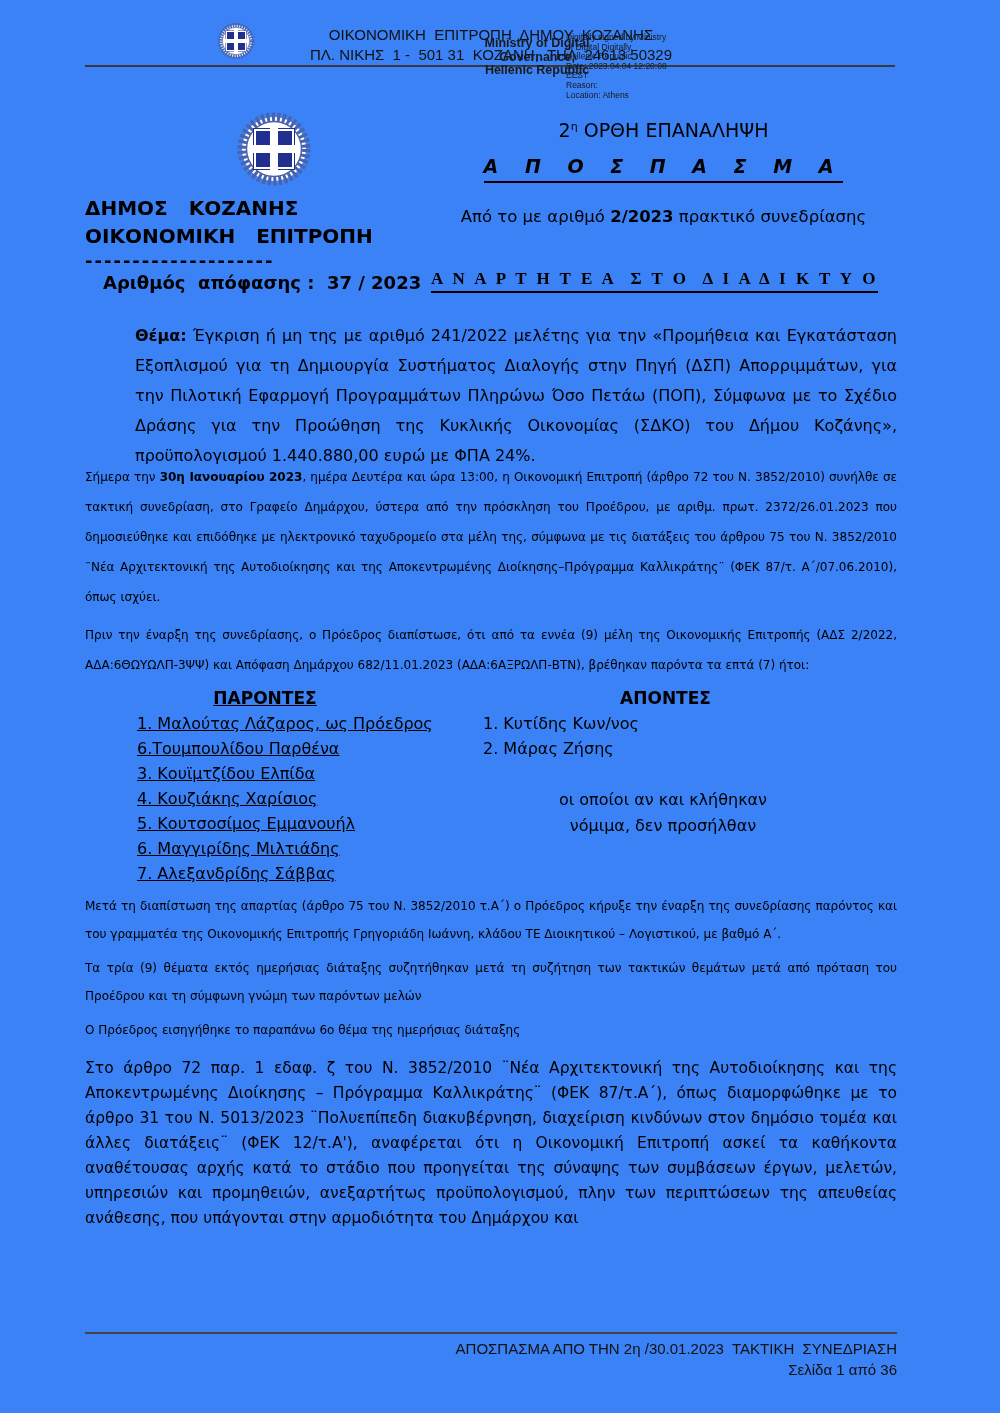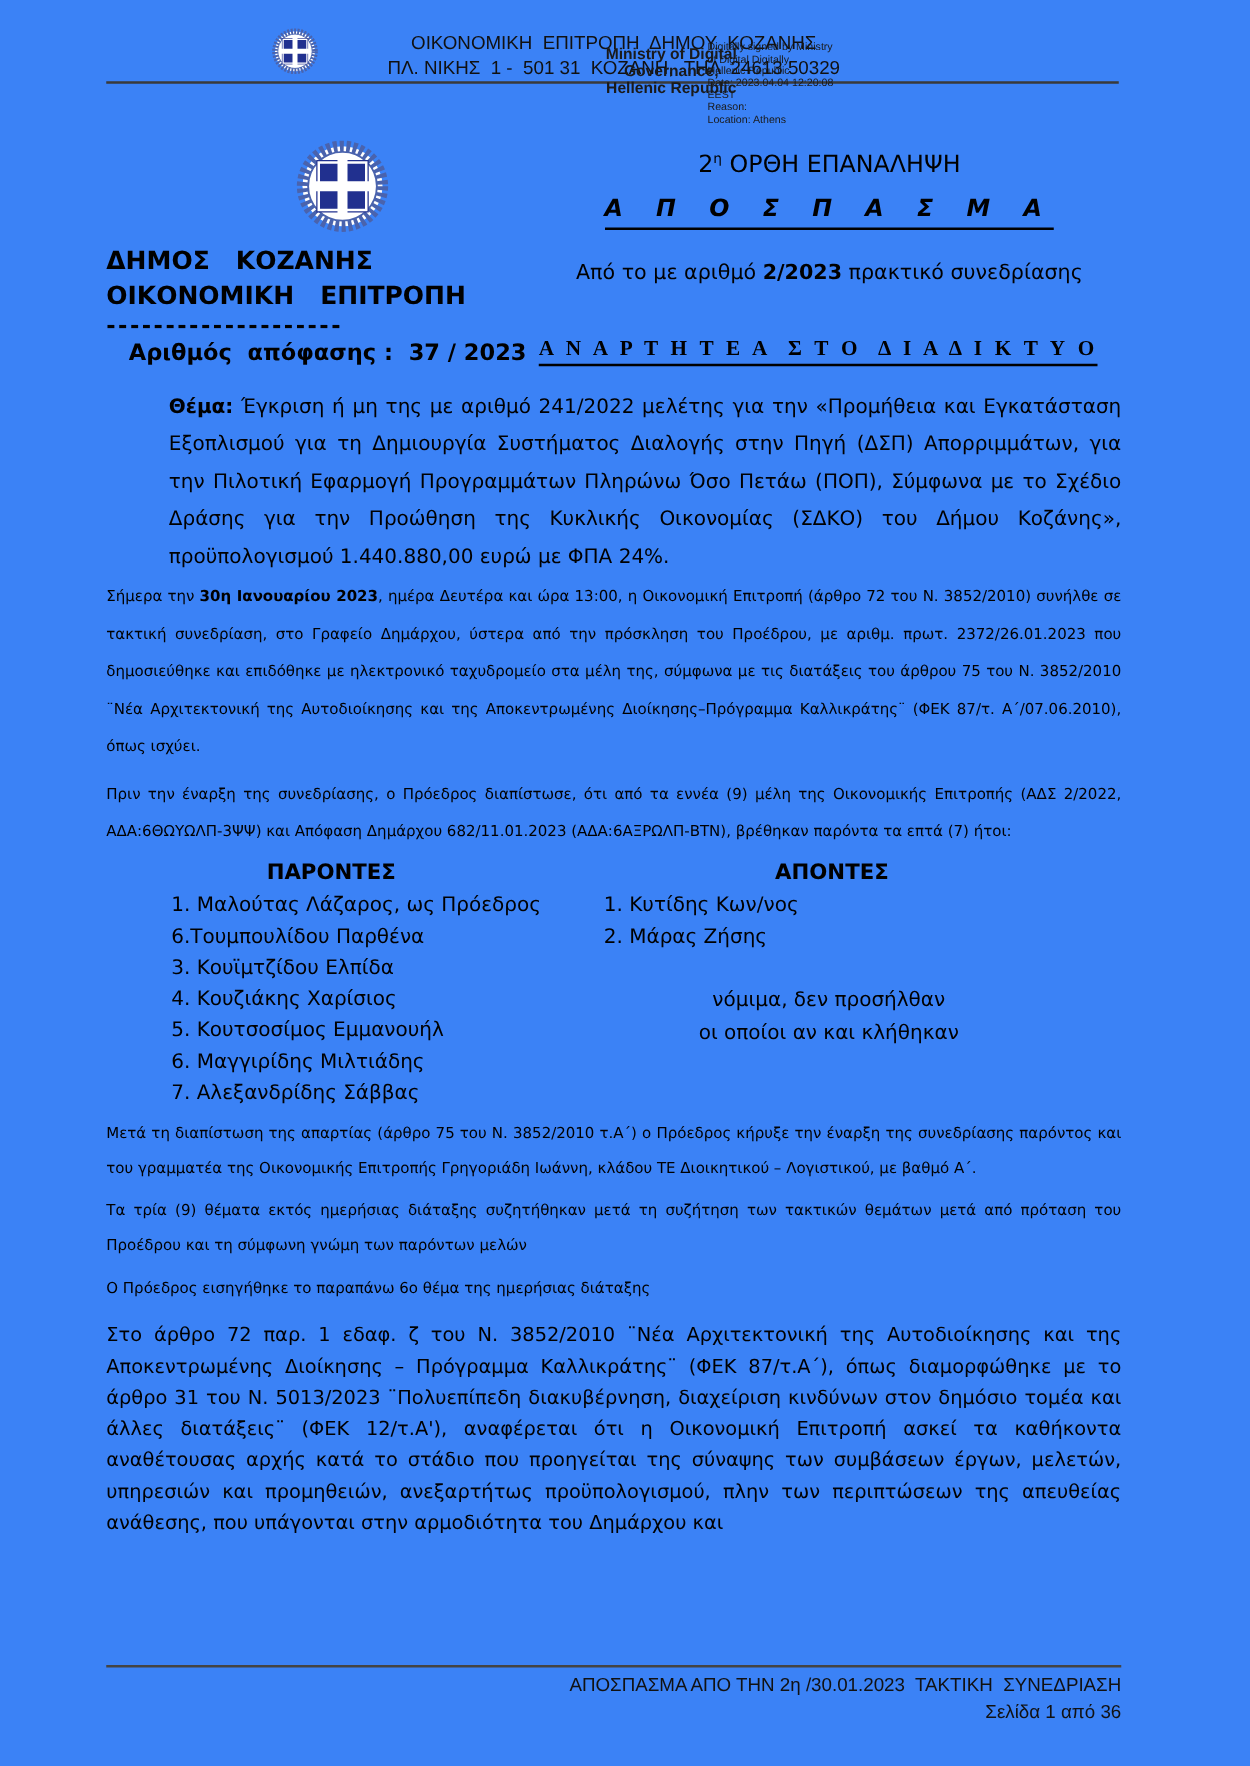--- a/index.html
+++ b/index.html
@@ -24,31 +24,31 @@
   .decision{position:absolute;left:103px;top:272px;font-size:18px;font-weight:bold;}
   .head-right{position:absolute;left:430px;top:115px;width:467px;text-align:center;}
   .correction{font-size:19px;font-weight:normal;line-height:24px;}
   .correction sup{font-size:11px;}
   .apospasma{display:inline-block;margin-top:13px;font-size:19px;font-weight:bold;font-style:italic;
              letter-spacing:10px;border-bottom:2px solid #000;padding-bottom:4px;}
   .fromline{margin-top:24px;font-size:16.5px;}
   .anartitea{position:absolute;left:431px;top:269px;font-size:17px;font-weight:bold;
              letter-spacing:3px;border-bottom:2px solid #000;padding-bottom:2px;font-family:Liberation Serif, serif;}
   
-  .subject{position:absolute;left:135px;top:310px;width:762px;font-size:16px;line-height:30px;
+  .subject{position:absolute;left:135px;top:321px;width:762px;font-size:16px;line-height:30px;
            text-align:justify;}
   .bodyflow{position:absolute;left:85px;top:462px;width:812px;}
   .para{font-size:12px;line-height:30px;text-align:justify;}
   .para.mid{line-height:28px;margin-top:6px;}
   .para.p2{margin-top:8px;}
   .para.last{font-size:15.5px;line-height:25px;margin-top:12px;}
   b,.b{font-weight:bold;}
   
   .attendance{display:flex;margin-top:6px;font-size:16px;}
-  .col-present{width:398px;}
+  .col-present{width:398px;text-decoration:underline;}
   .col-absent{width:370px;}
   .col-header{font-weight:bold;font-size:17px;line-height:25px;text-align:center;}
   .col-present .col-header{width:360px;}
   .col-absent .col-header{width:365px;}
   .item{line-height:25px;}
   .col-present .item{padding-left:52px;}
   .absent-note{margin-top:26px;margin-left:30px;width:300px;text-align:center;line-height:26px;}
   
   .foot-rule{position:absolute;left:85px;top:1332px;width:812px;height:1.5px;background:#444;}
   .footer{position:absolute;left:85px;top:1338px;width:812px;text-align:right;
@@ -130,22 +130,22 @@
         <div class="item">4. Κουζιάκης  Χαρίσιος</div>
         <div class="item">5. Κουτσοσίμος Εμμανουήλ</div>
         <div class="item">6. Μαγγιρίδης Μιλτιάδης</div>
         <div class="item">7. Αλεξανδρίδης Σάββας</div>
       </div>
       <div class="col-absent">
         <div class="col-header">ΑΠΟΝΤΕΣ</div>
         <div class="item">1. Κυτίδης Κων/νος</div>
         <div class="item">2. Μάρας Ζήσης</div>
         <div class="absent-note">
+          <div>οι οποίοι αν και κλήθηκαν</div>
           <div>νόμιμα, δεν προσήλθαν</div>
-          <div>οι οποίοι αν και κλήθηκαν</div>
         </div>
       </div>
     </div>
 
     <div class="para mid">Μετά τη διαπίστωση της απαρτίας (άρθρο 75 του Ν. 3852/2010 τ.Α΄) ο Πρόεδρος κήρυξε την έναρξη της συνεδρίασης παρόντος και του γραμματέα της Οικονομικής Επιτροπής Γρηγοριάδη Ιωάννη, κλάδου ΤΕ Διοικητικού – Λογιστικού, με βαθμό Α΄.</div>
     <div class="para mid">Τα τρία (9) θέματα εκτός ημερήσιας διάταξης συζητήθηκαν μετά τη συζήτηση των τακτικών θεμάτων μετά από πρόταση του Προέδρου και τη σύμφωνη γνώμη των παρόντων μελών</div>
     <div class="para mid">Ο Πρόεδρος εισηγήθηκε το παραπάνω 6ο θέμα της ημερήσιας διάταξης</div>
     <div class="para last">Στο άρθρο 72 παρ. 1 εδαφ. ζ του Ν. 3852/2010 ¨Νέα Αρχιτεκτονική της Αυτοδιοίκησης και της Αποκεντρωμένης Διοίκησης – Πρόγραμμα Καλλικράτης¨ (ΦΕΚ 87/τ.Α΄), όπως διαμορφώθηκε με το άρθρο 31 του Ν. 5013/2023 ¨Πολυεπίπεδη διακυβέρνηση, διαχείριση κινδύνων στον δημόσιο τομέα και άλλες διατάξεις¨ (ΦΕΚ 12/τ.Α'), αναφέρεται ότι η Οικονομική Επιτροπή ασκεί τα καθήκοντα αναθέτουσας αρχής κατά το στάδιο που προηγείται της σύναψης των συμβάσεων έργων, μελετών, υπηρεσιών και προμηθειών, ανεξαρτήτως προϋπολογισμού, πλην των περιπτώσεων της απευθείας ανάθεσης, που υπάγονται στην αρμοδιότητα του Δημάρχου και</div>
   </div>
 

